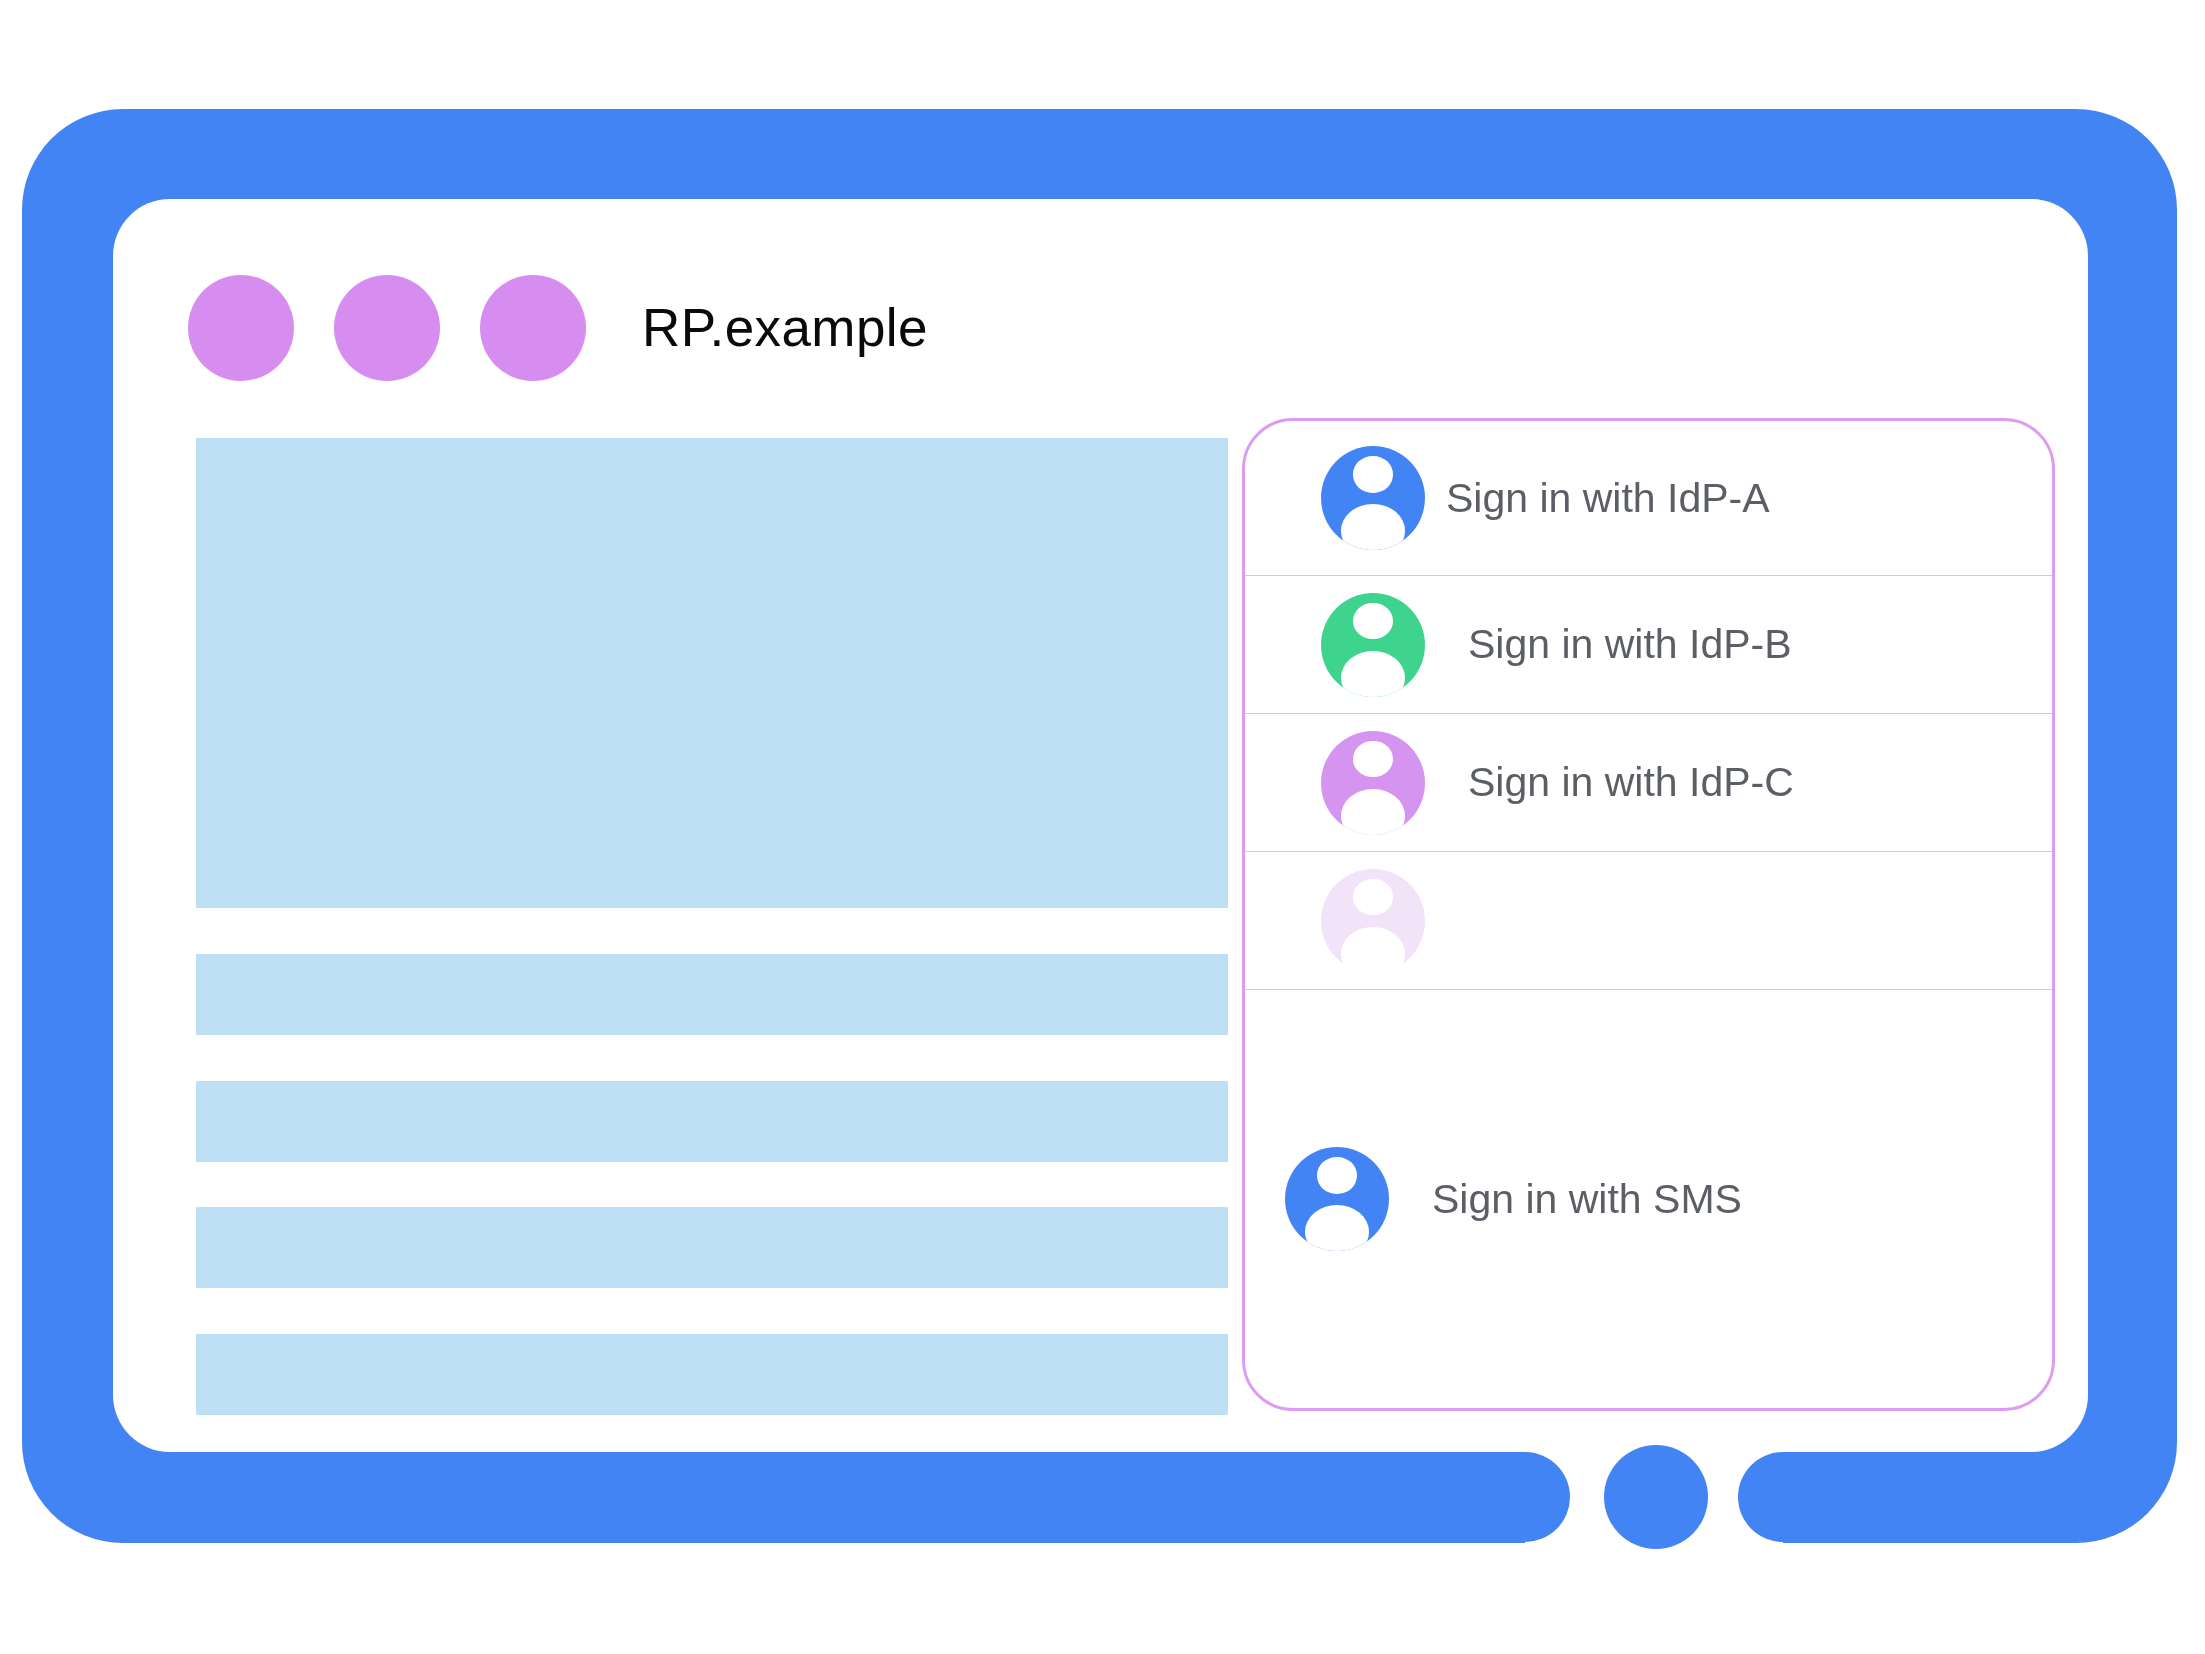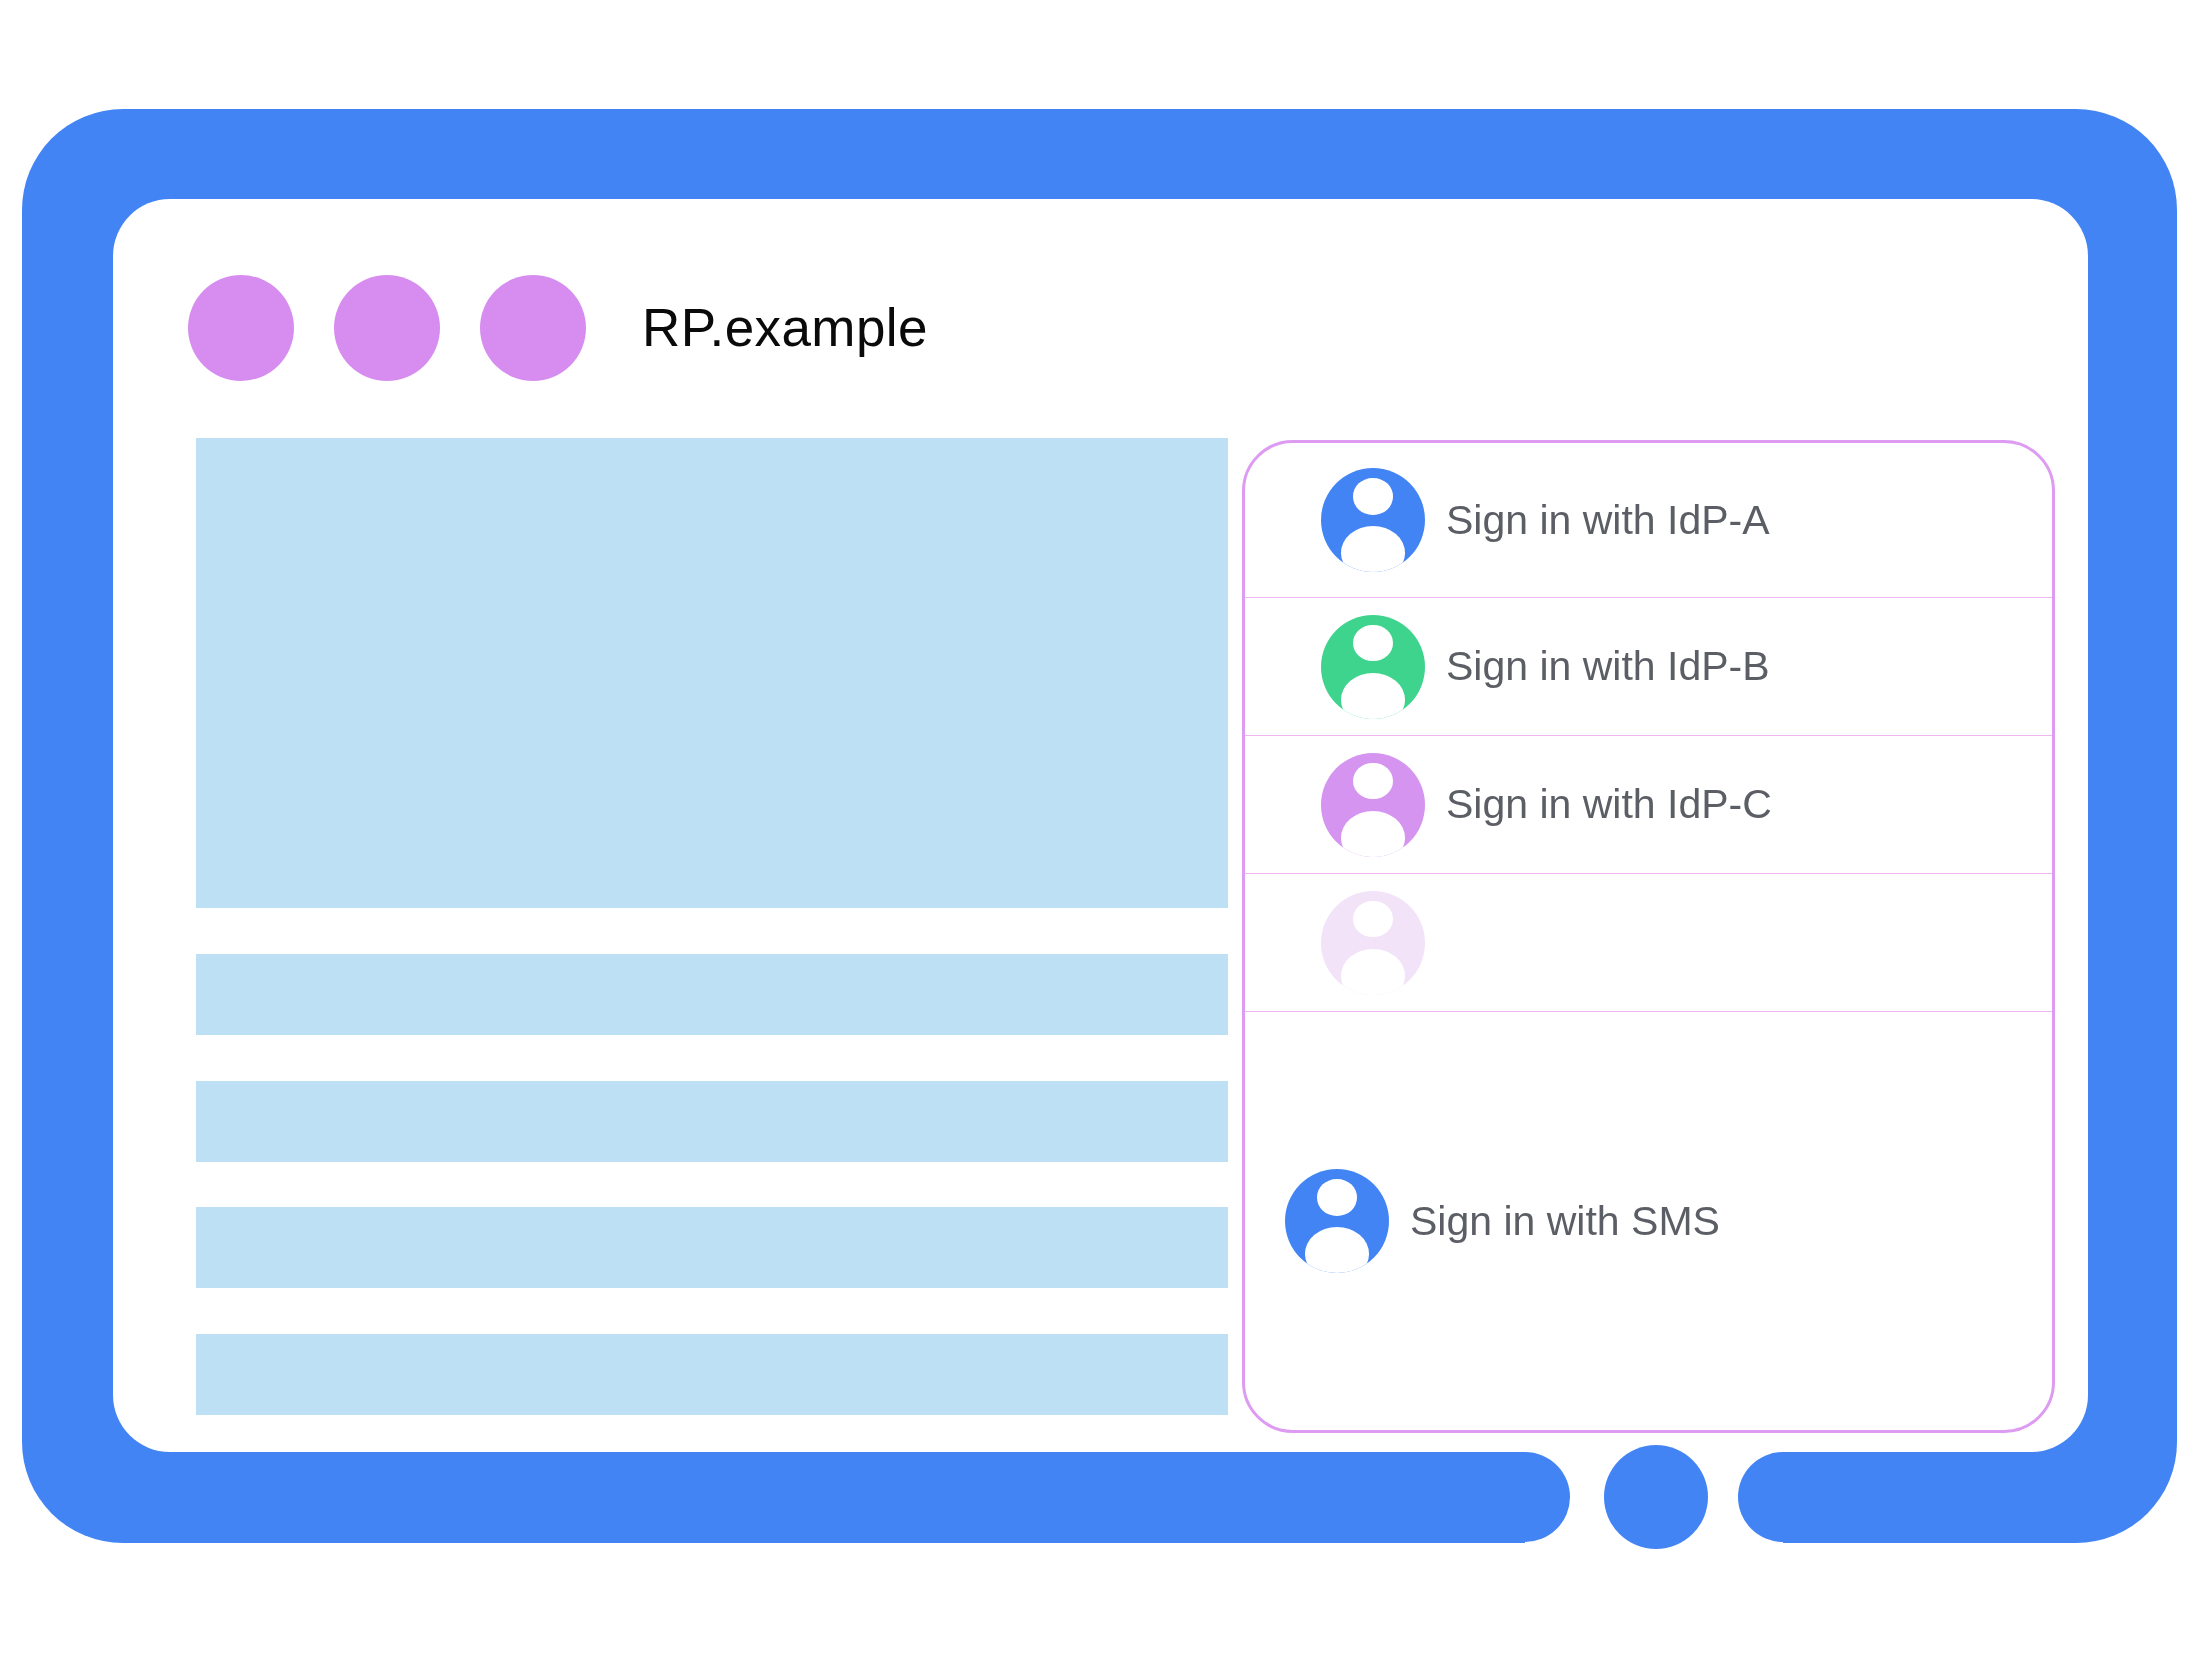--- a/index.html
+++ b/index.html
@@ -40,32 +40,32 @@
   .ph{position:absolute;left:196px;width:1032px;background:var(--ph-blue);}
   .ph-hero{top:438px;height:470px;}
   .ph-line{height:81px;}
   .ph-line.l1{top:954px;}
   .ph-line.l2{top:1081px;}
   .ph-line.l3{top:1207px;}
   .ph-line.l4{top:1334px;}
 
   
   .signin-panel{
-    position:absolute;left:1242px;top:440px;width:813px;height:993px;
+    position:absolute;left:1242px;top:418px;width:813px;height:993px;
     box-sizing:border-box;background:var(--panel-bg);
     border:3.5px solid var(--panel-border);border-radius:51px;
     display:flex;flex-direction:column;overflow:hidden;
   }
   .signin-row{
     height:138px;flex:0 0 auto;display:flex;align-items:center;
     padding-left:76px;box-sizing:border-box;cursor:pointer;
   }
   .signin-row:first-child{height:154px;}
   .signin-row:last-child{flex:1 1 auto;padding-left:40px;}
-  .signin-row + .signin-row{border-top:1.8px solid var(--divider);}
+  .signin-row + .signin-row{border-top:1.8px solid var(--divider);gap:22px;}
   .avatar{
     position:relative;width:104px;height:104px;border-radius:50%;
     flex:0 0 auto;overflow:hidden;
   }
   .avatar .head{
     position:absolute;left:31%;top:10%;width:38%;height:35%;
     background:#fff;border-radius:50%;
   }
   .avatar .torso{
     position:absolute;left:19%;top:56%;width:62%;height:52%;

